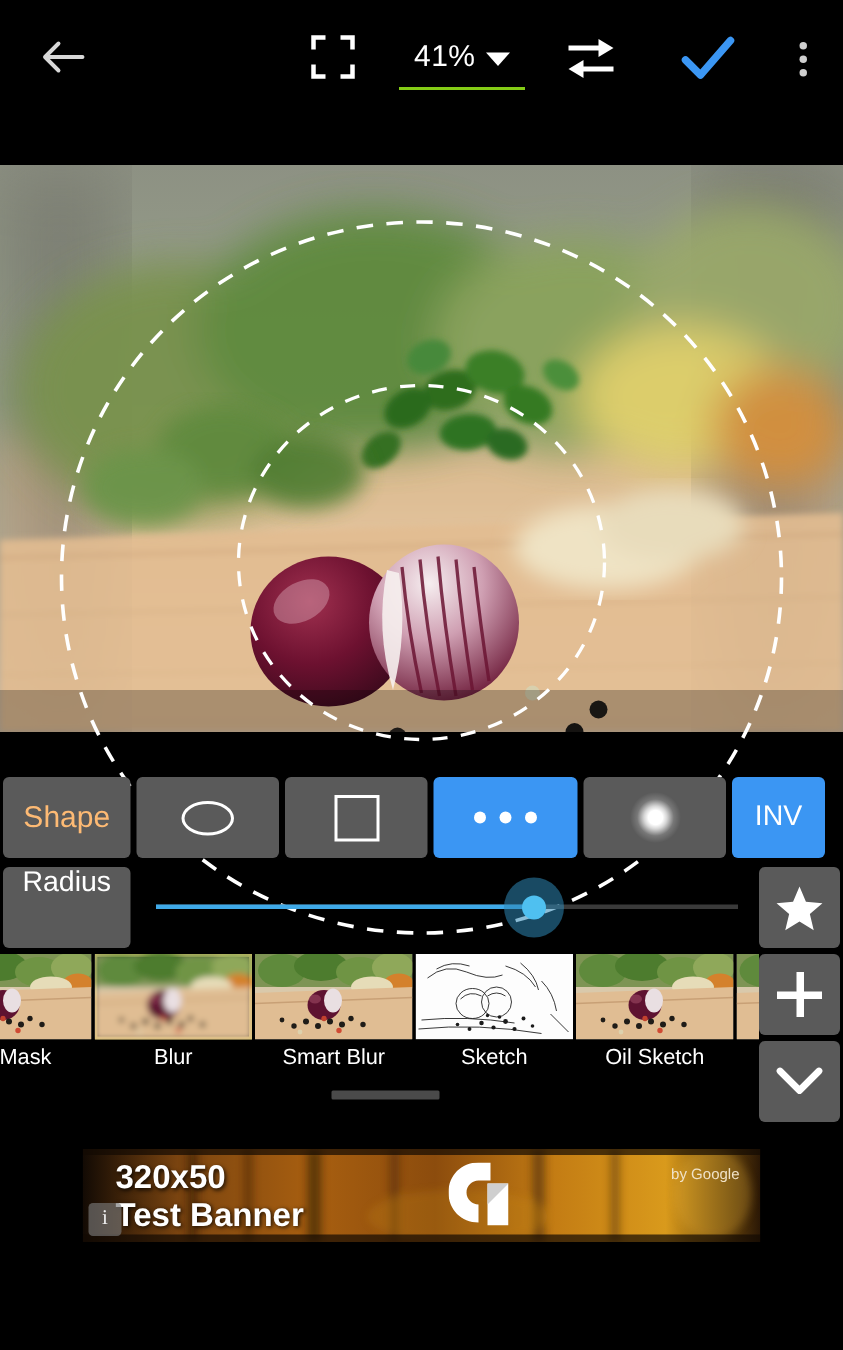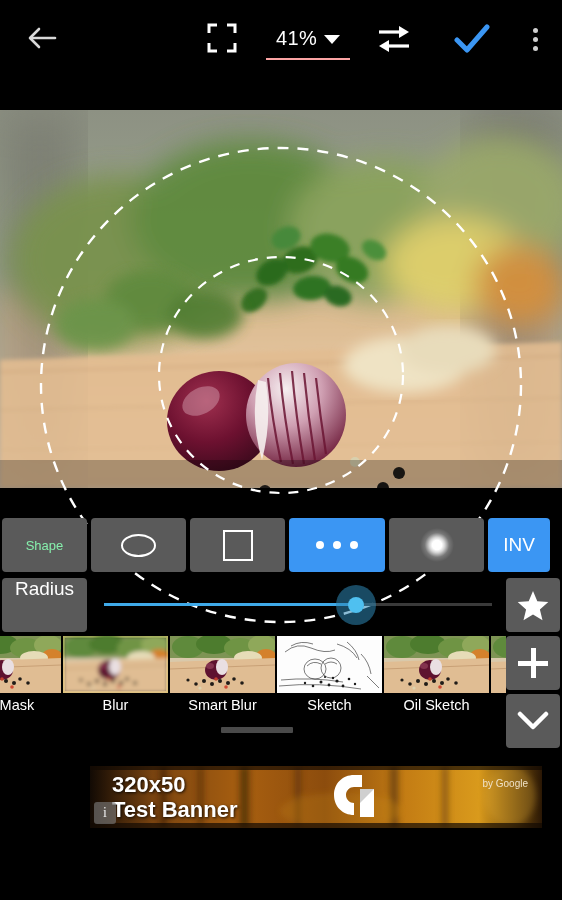--- a/index.html
+++ b/index.html
@@ -21,21 +21,21 @@
     position:absolute; left:18px; top:14px; width:48px; height:48px;
     display:flex; align-items:center; justify-content:center;
     cursor:pointer;
   }
   #crop-btn {
     position:absolute; left:200px; top:16px; width:44px; height:44px;
     display:flex; align-items:center; justify-content:center; cursor:pointer;
   }
   #zoom-control {
     position:absolute; left:266px; top:18px; width:84px; height:42px;
-    border-bottom:2px solid #fca5a5;
+    border-bottom:2px solid #84cc16;
     display:flex; align-items:center; justify-content:center; gap:7px;
     cursor:pointer;
   }
   #zoom-value { font-size:20px; letter-spacing:.3px; color:#fff; }
   .caret-down {
     width:0;height:0;border-left:8px solid transparent;
     border-right:8px solid transparent;border-top:9px solid #fff;
     margin-top:3px;
   }
   #compare-btn {
@@ -71,21 +71,21 @@
     position:absolute; left:0; top:518px; width:562px; height:54px;
     display:flex; gap:4px; padding:0 2px;
   }
   .tool-btn {
     height:54px; border-radius:4px; background:#5a5a5a;
     display:flex; align-items:center; justify-content:center;
     cursor:pointer; user-select:none;
   }
   .tool-btn.active { background:#3b96f3;align-items:center; }
   #shape-label-btn { width:85px; }
-  #shape-label-btn span { font-size:13px; color:#86efac; }
+  #shape-label-btn span { font-size:20px; color:#fdba74; }
   #shape-ellipse-btn { width:95px; }
   #shape-rect-btn { width:95px; }
   #shape-dots-btn { width:96px; }
   #shape-feather-btn { width:95px; }
   #shape-inv-btn { width:62px; }
   #shape-inv-btn span { font-size:19px; color:#fff; }
   .ellipse-glyph {
     width:35px;height:23px;border:2.4px solid #fff;border-radius:50%;
   }
   .rect-glyph { width:30px;height:31px;border:2.6px solid #fff; }
@@ -179,21 +179,21 @@
     position:absolute; left:0; top:726px; width:562px; height:8px;
   }
   #strip-scroll-thumb {
     position:absolute; top:1px; height:6px; background:#4a4a4a; border-radius:1px;
     cursor:pointer;
   }
 
   
   #ad-banner {
     position:absolute; left:55px; top:766px; width:452px; height:62px;
-    overflow:hidden; cursor:pointer;margin-left:35px;
+    overflow:hidden; cursor:pointer;
   }
   #ad-bg { position:absolute; inset:0; }
   #ad-text {
     position:absolute; left:22px; top:6px;
     font-size:22px; line-height:25px; font-weight:bold;
     color:#fff; text-shadow:1px 1px 3px rgba(0,0,0,.85);
   }
   #ad-brand {
     position:absolute; right:14px; top:12px;
     display:flex; align-items:baseline; gap:5px;

